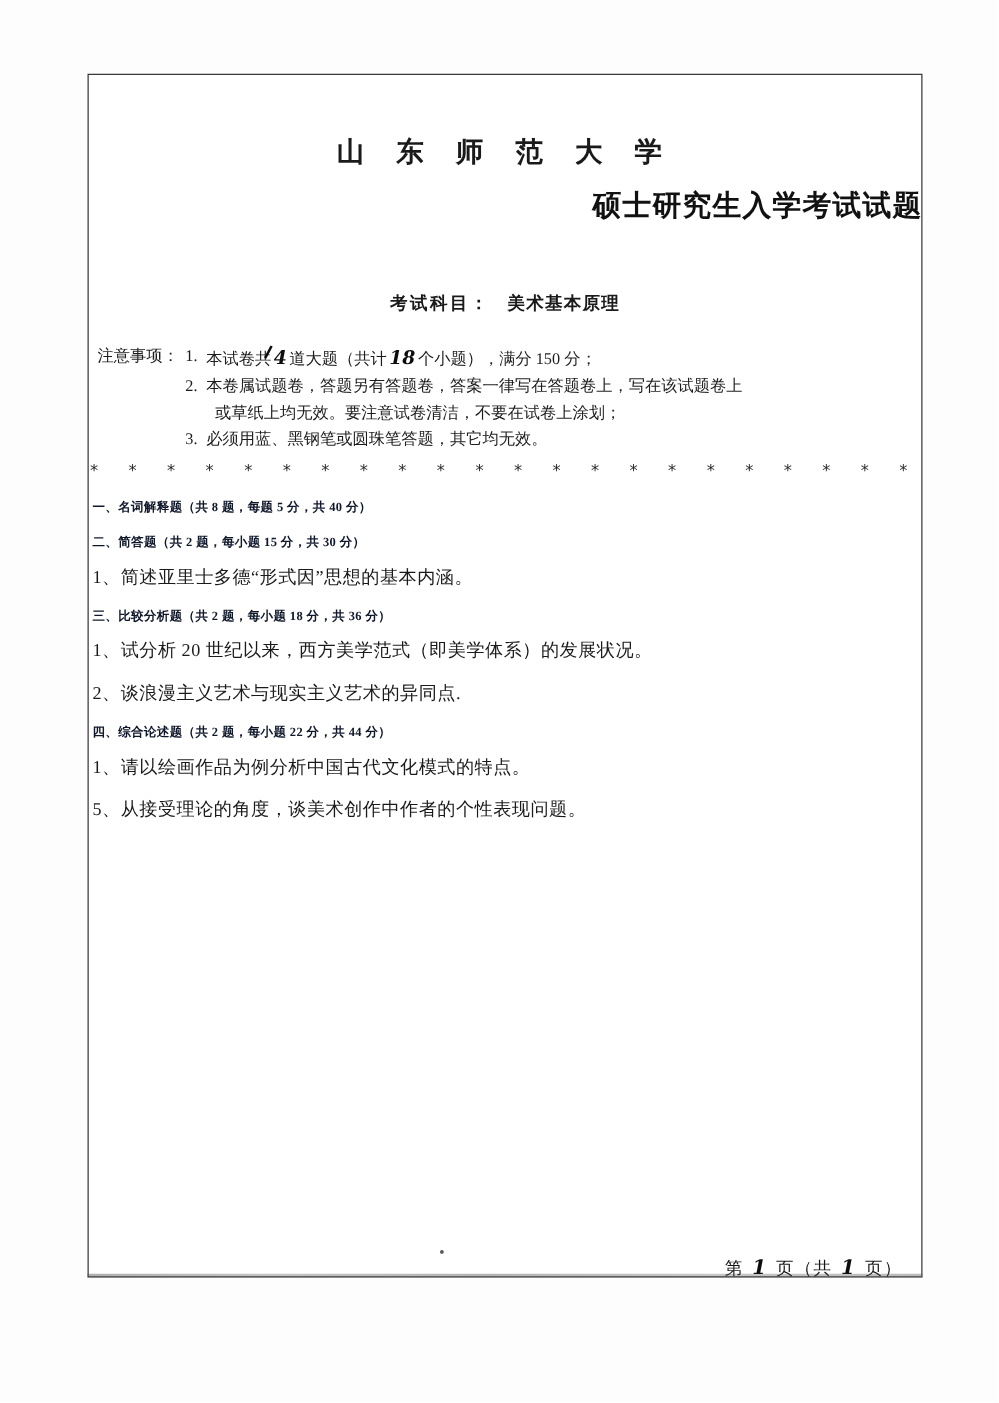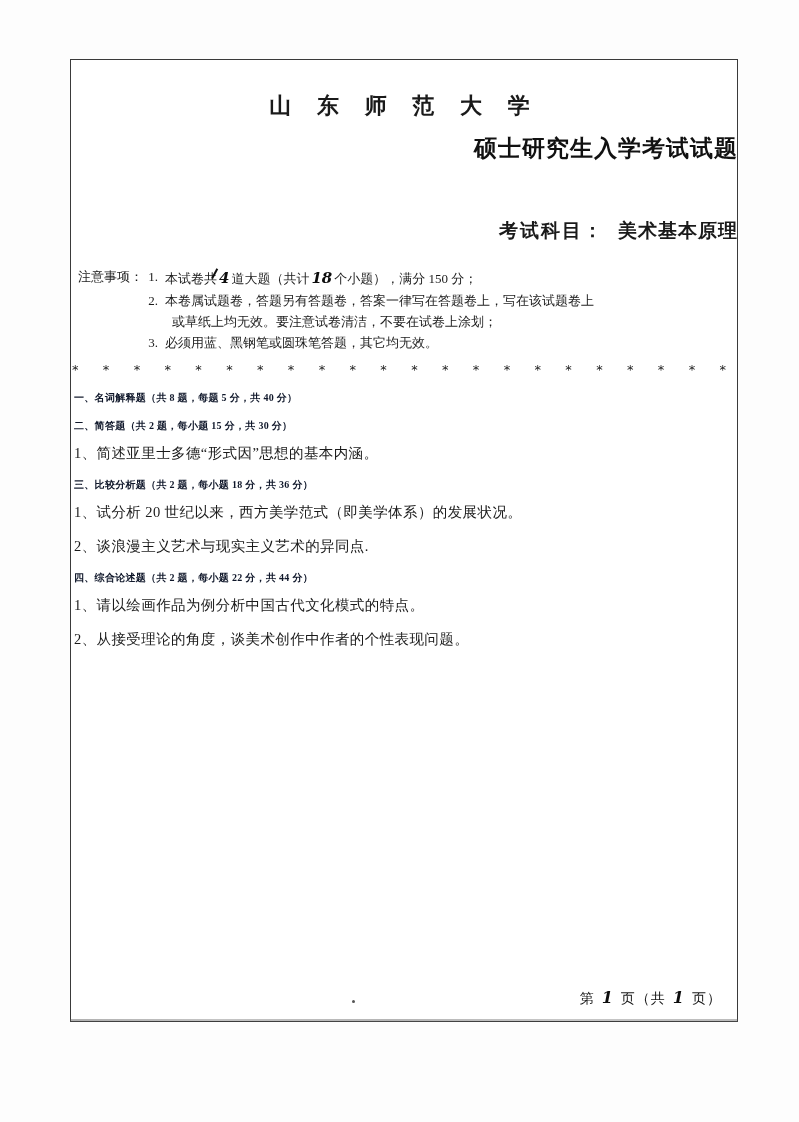--- a/index.html
+++ b/index.html
@@ -32,21 +32,21 @@
     width: 668px;
     height: 963px;
     border: 1px solid #3a3a3a;
     box-sizing: border-box;
     background: #ffffff;
   }
 
   .content {
     position: absolute;
     left: 70px;
-    top: 59px;
+    top: 75px;
     width: 668px;
     height: 963px;
     box-sizing: border-box;
     padding: 0;
   }
 
   
   .univ-title {
     text-align: center;
     margin-top: 32px;
@@ -61,22 +61,22 @@
     margin-top: 12px;
     font-size: 23px;
     font-weight: bold;
     letter-spacing: 1px;
     font-family: "DejaVu Serif", "Liberation Serif", serif;
     color: #111111;
   }
 
   .subject-line {
     margin-top: 54px;
-    text-align: right;
-    font-size: 19px;
+    text-align: center;
+    font-size: 14px;
     font-weight: bold;
     letter-spacing: 0.5px;
     color: #1a1a1a;
   }
   .subject-label { letter-spacing: 2px; }
   .subject-value { margin-left: 14px; letter-spacing: 1px; }
 
   
   .notes {
     margin-top: 22px;
@@ -287,21 +287,21 @@
     <div class="q-list">
       <div class="q-item">1、试分析 20 世纪以来，西方美学范式（即美学体系）的发展状况。</div>
       <div class="q-item">2、谈浪漫主义艺术与现实主义艺术的异同点.</div>
     </div>
   </div>
 
   <div class="section">
     <div class="section-heading">四、综合论述题（共 2 题，每小题 22 分，共 44 分）</div>
     <div class="q-list">
       <div class="q-item">1、请以绘画作品为例分析中国古代文化模式的特点。</div>
-      <div class="q-item">2、从接受理论的角度，谈美术创作中作者的个性表现问题。</div>
+      <div class="q-item">5、从接受理论的角度，谈美术创作中作者的个性表现问题。</div>
     </div>
   </div>
 
   <div class="footer">
     <span>第</span><span class="hand">1</span><span>页（共</span><span class="hand">1</span><span>页）</span>
   </div>
 
 </div>
 
 <div class="stray-dot"></div>

